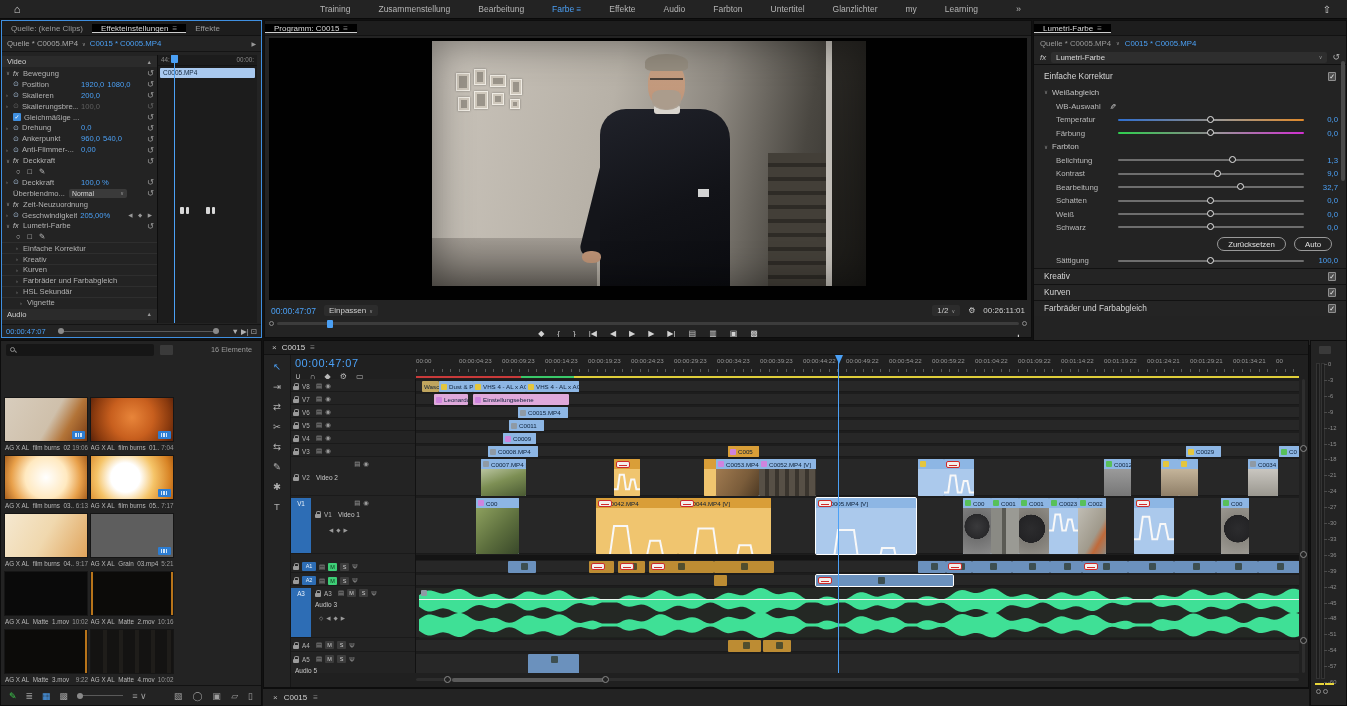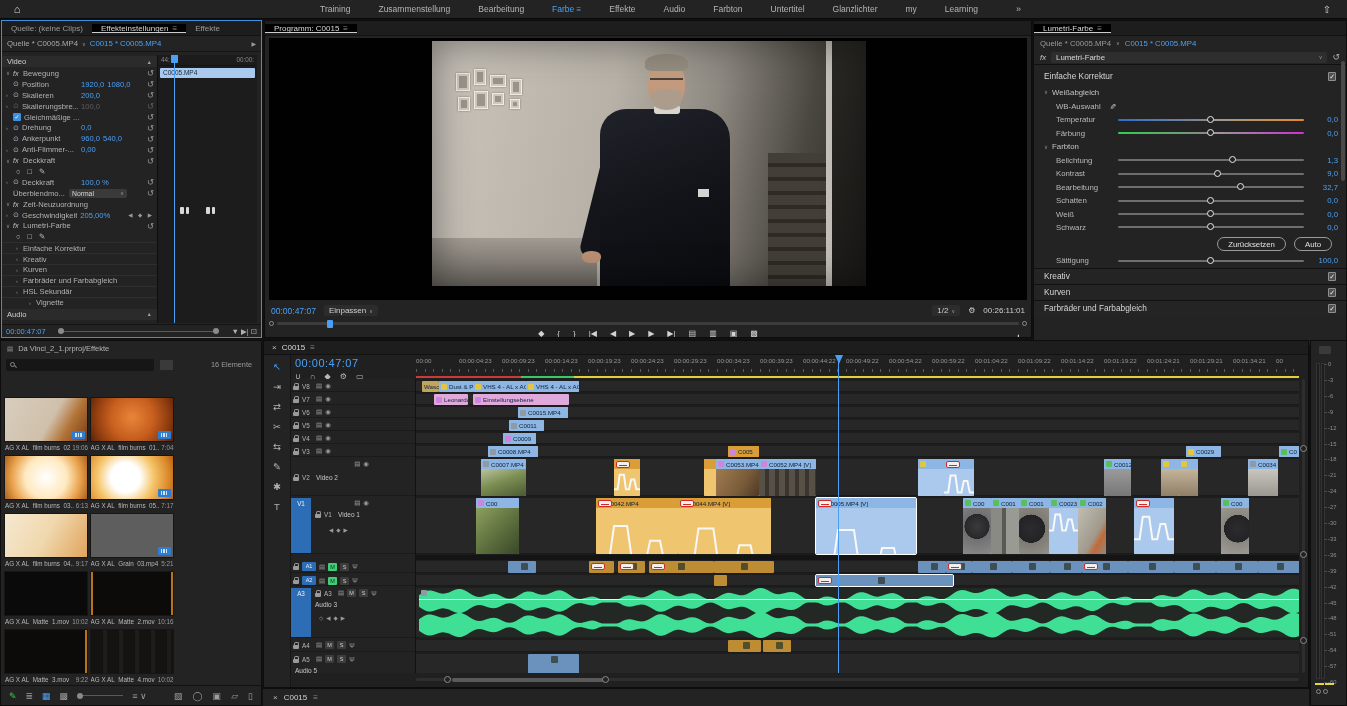--- a/index.html
+++ b/index.html
@@ -390,21 +390,21 @@
           <span class="lbl">Kurven</span>
         </div>
         <div class="ecr" style="padding-left: 14px; border-top: 1px solid rgb(46, 46, 46);">
           <span class="tw">›</span>
           <span class="lbl">Farbräder und Farbabgleich</span>
         </div>
         <div class="ecr" style="padding-left: 14px; border-top: 1px solid rgb(46, 46, 46);">
           <span class="tw">›</span>
           <span class="lbl">HSL Sekundär</span>
         </div>
-        <div class="ecr" style="padding-left: 27px; border-top: 1px solid rgb(46, 46, 46);">
+        <div class="ecr" style="padding-left: 18px; border-top: 1px solid rgb(46, 46, 46);">
           <span class="tw">›</span>
           <span class="lbl">Vignette</span>
         </div>
         <div class="ec-sec">
           <span>Audio</span>
           <span class="up">▲</span>
         </div>
         <div class="ecr">
           <span class="fxi">fx</span>
           <span class="lbl">Lautstärke</span>
@@ -644,24 +644,20 @@
         </div>
         <div class="lr-section2">
           <span>Farbräder und Farbabgleich</span>
           <span class="lr-right"><span class="cb">✓</span></span>
         </div>
       </div>
     <div class="lum-scroll"></div>
   </div>
 
   <div id="proj" class="panel">
-    <div class="pj-crumb">
-      <span class="tico">▤</span>
-      <span>Da Vinci_2_1.prproj/Effekte</span>
-    </div>
     <div class="pj-search">
       <span class="searchbox">
           <span class="mag"></span>
         </span>
       <span class="fbtn"></span>
       <span class="pj-count">16 Elemente</span>
     </div>
     <div id="pj-grid">
         <div class="cell">
           <div class="thumb t-burn-a">

